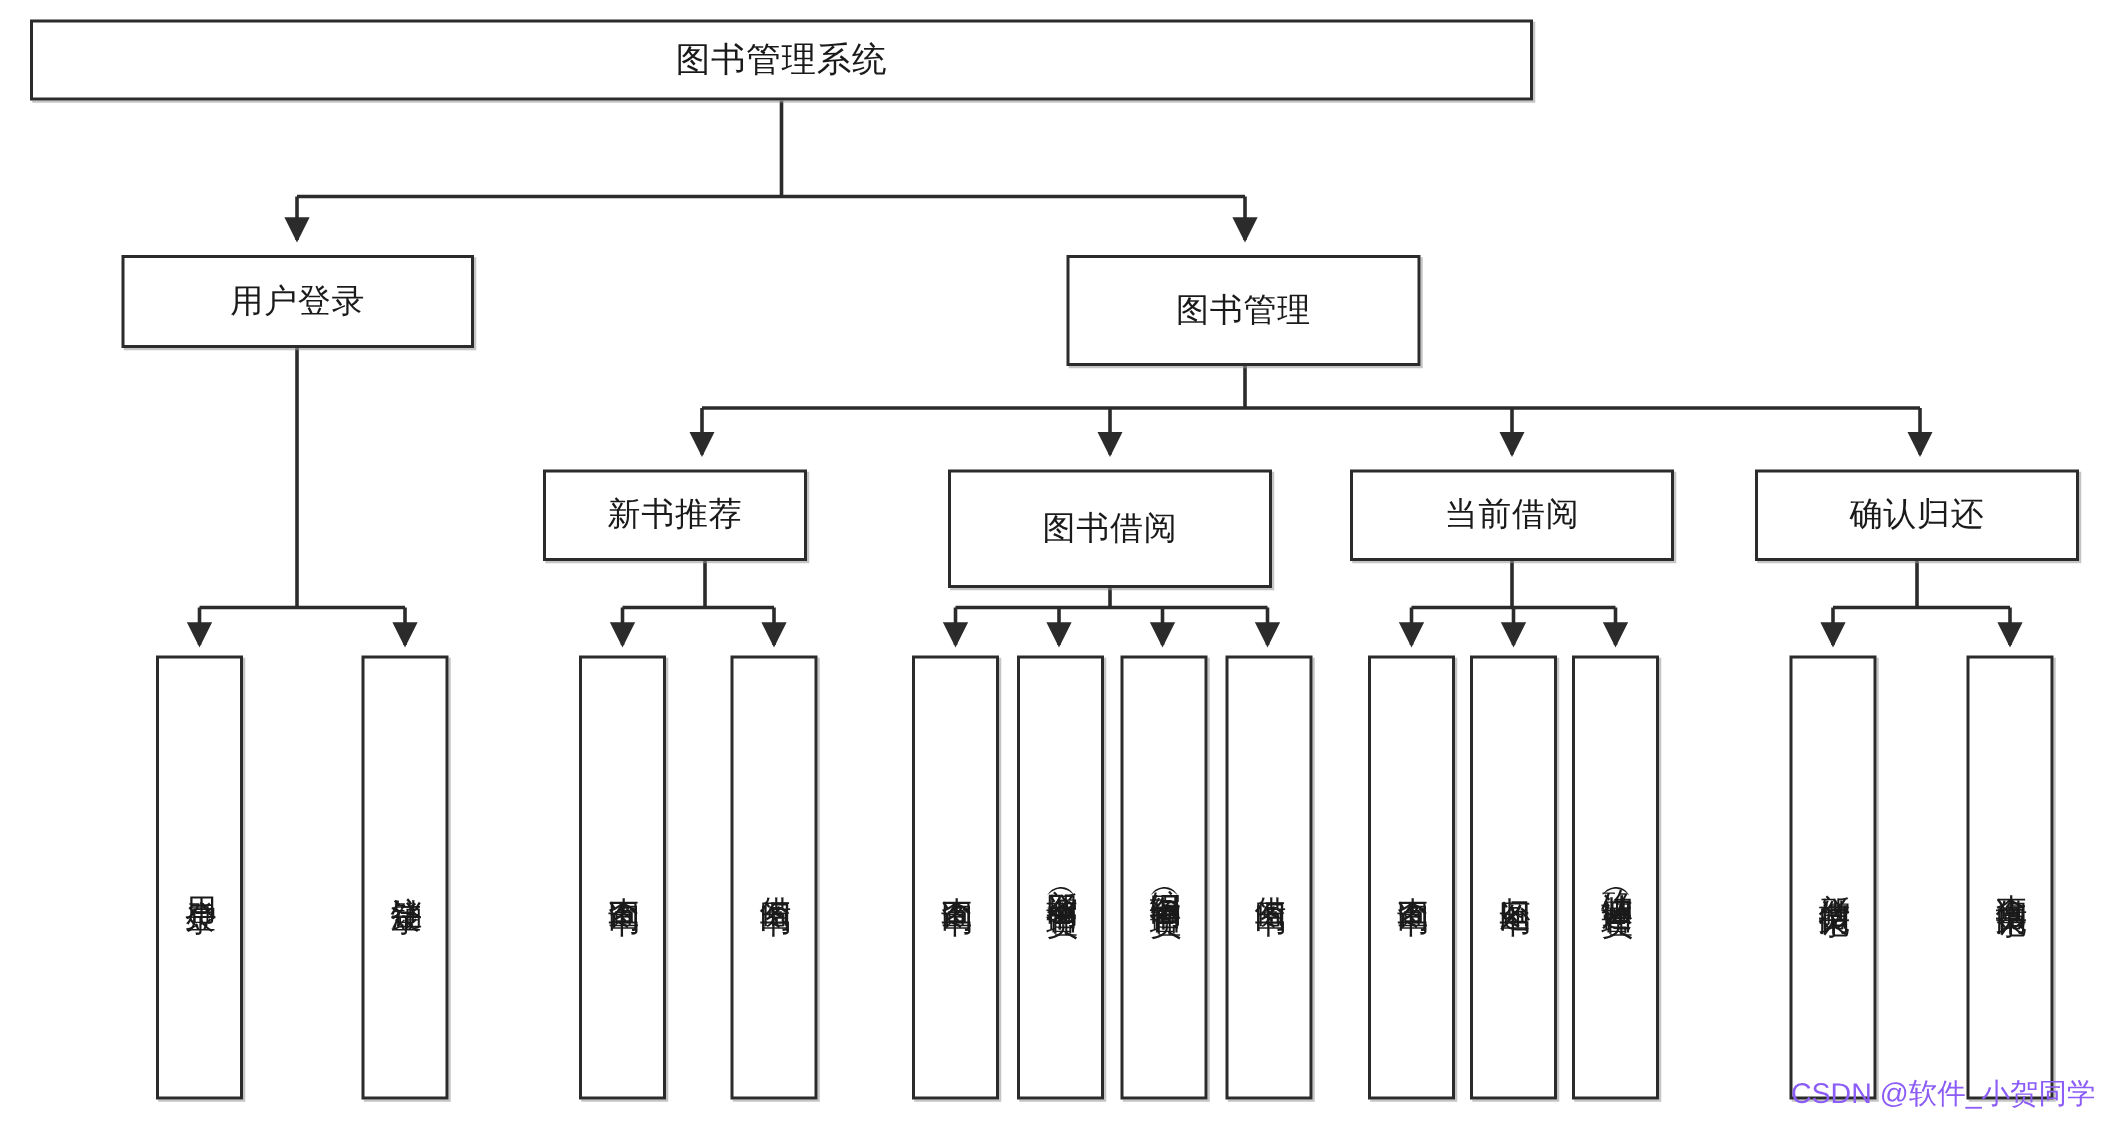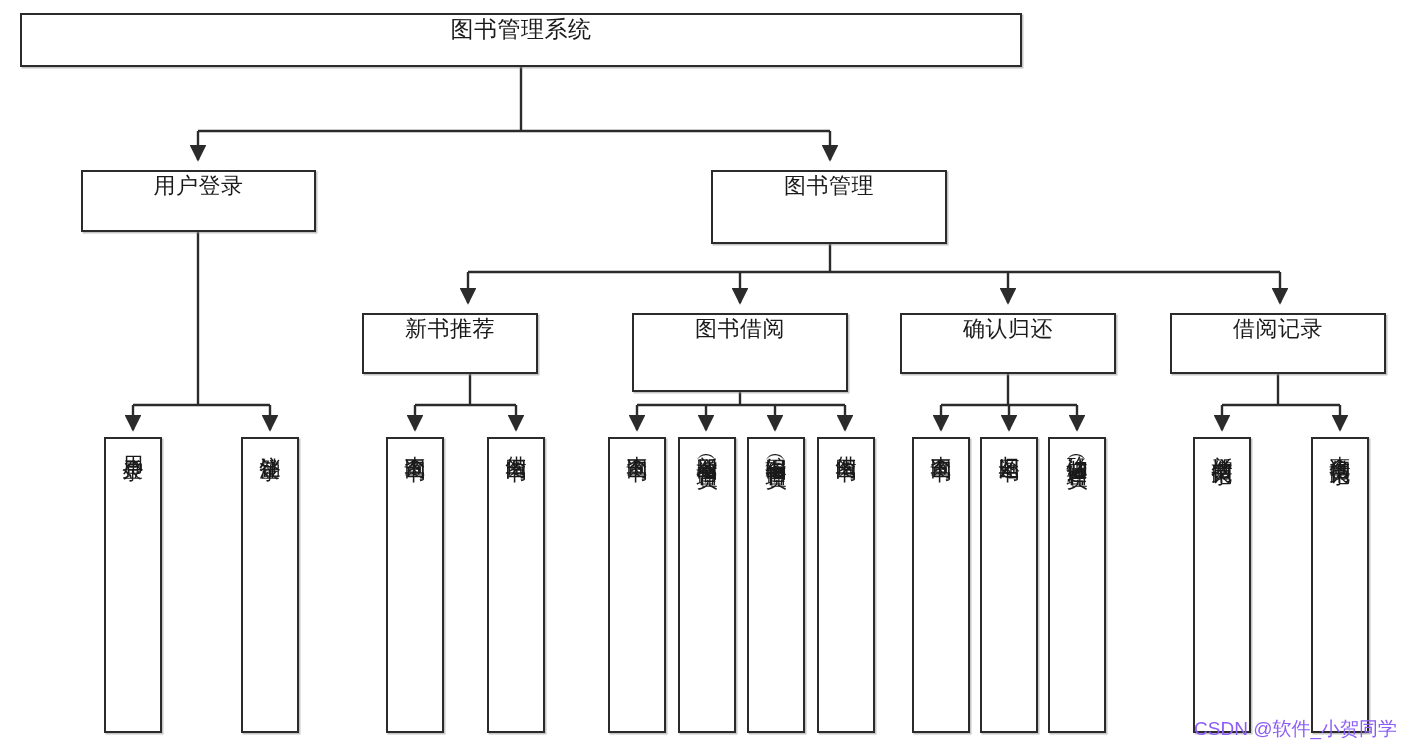--- a/index.html
+++ b/index.html
@@ -24,21 +24,21 @@
     width: 1405px;
     height: 747px;
     pointer-events: none;
   }
   .node {
     position: absolute;
     box-sizing: border-box;
     background: #ffffff;
     border: 2px solid #2b2b2b;
     display: flex;
-    align-items: flex-start;
+    align-items: center;
     justify-content: center;
     box-shadow: 1.5px 1.5px 0 rgba(150,150,150,0.55);
   }
   .node .label {
     color: #1a1a1a;
     font-size: 22px;
     line-height: 1.28;
     letter-spacing: 0.5px;
     text-align: center;
     white-space: nowrap;
@@ -128,24 +128,24 @@
     <span class="label">图书管理</span>
   </div>
 
   <div class="node" style="left:362px; top:313px; width:176px; height:61px;">
     <span class="label">新书推荐</span>
   </div>
   <div class="node" style="left:632px; top:313px; width:216px; height:79px;">
     <span class="label">图书借阅</span>
   </div>
   <div class="node" style="left:900px; top:313px; width:216px; height:61px;">
-    <span class="label">确认归还</span>
+    <span class="label">当前借阅</span>
   </div>
   <div class="node" style="left:1170px; top:313px; width:216px; height:61px;">
-    <span class="label">借阅记录</span>
+    <span class="label">确认归还</span>
   </div>
 
   <div class="node vertical" style="left:104px; top:437px; width:58px; height:296px;">
     <span class="label">用户登录</span>
   </div>
   <div class="node vertical" style="left:241px; top:437px; width:58px; height:296px;">
     <span class="label">注销登录</span>
   </div>
 
   <div class="node vertical" style="left:386px; top:437px; width:58px; height:296px;">

